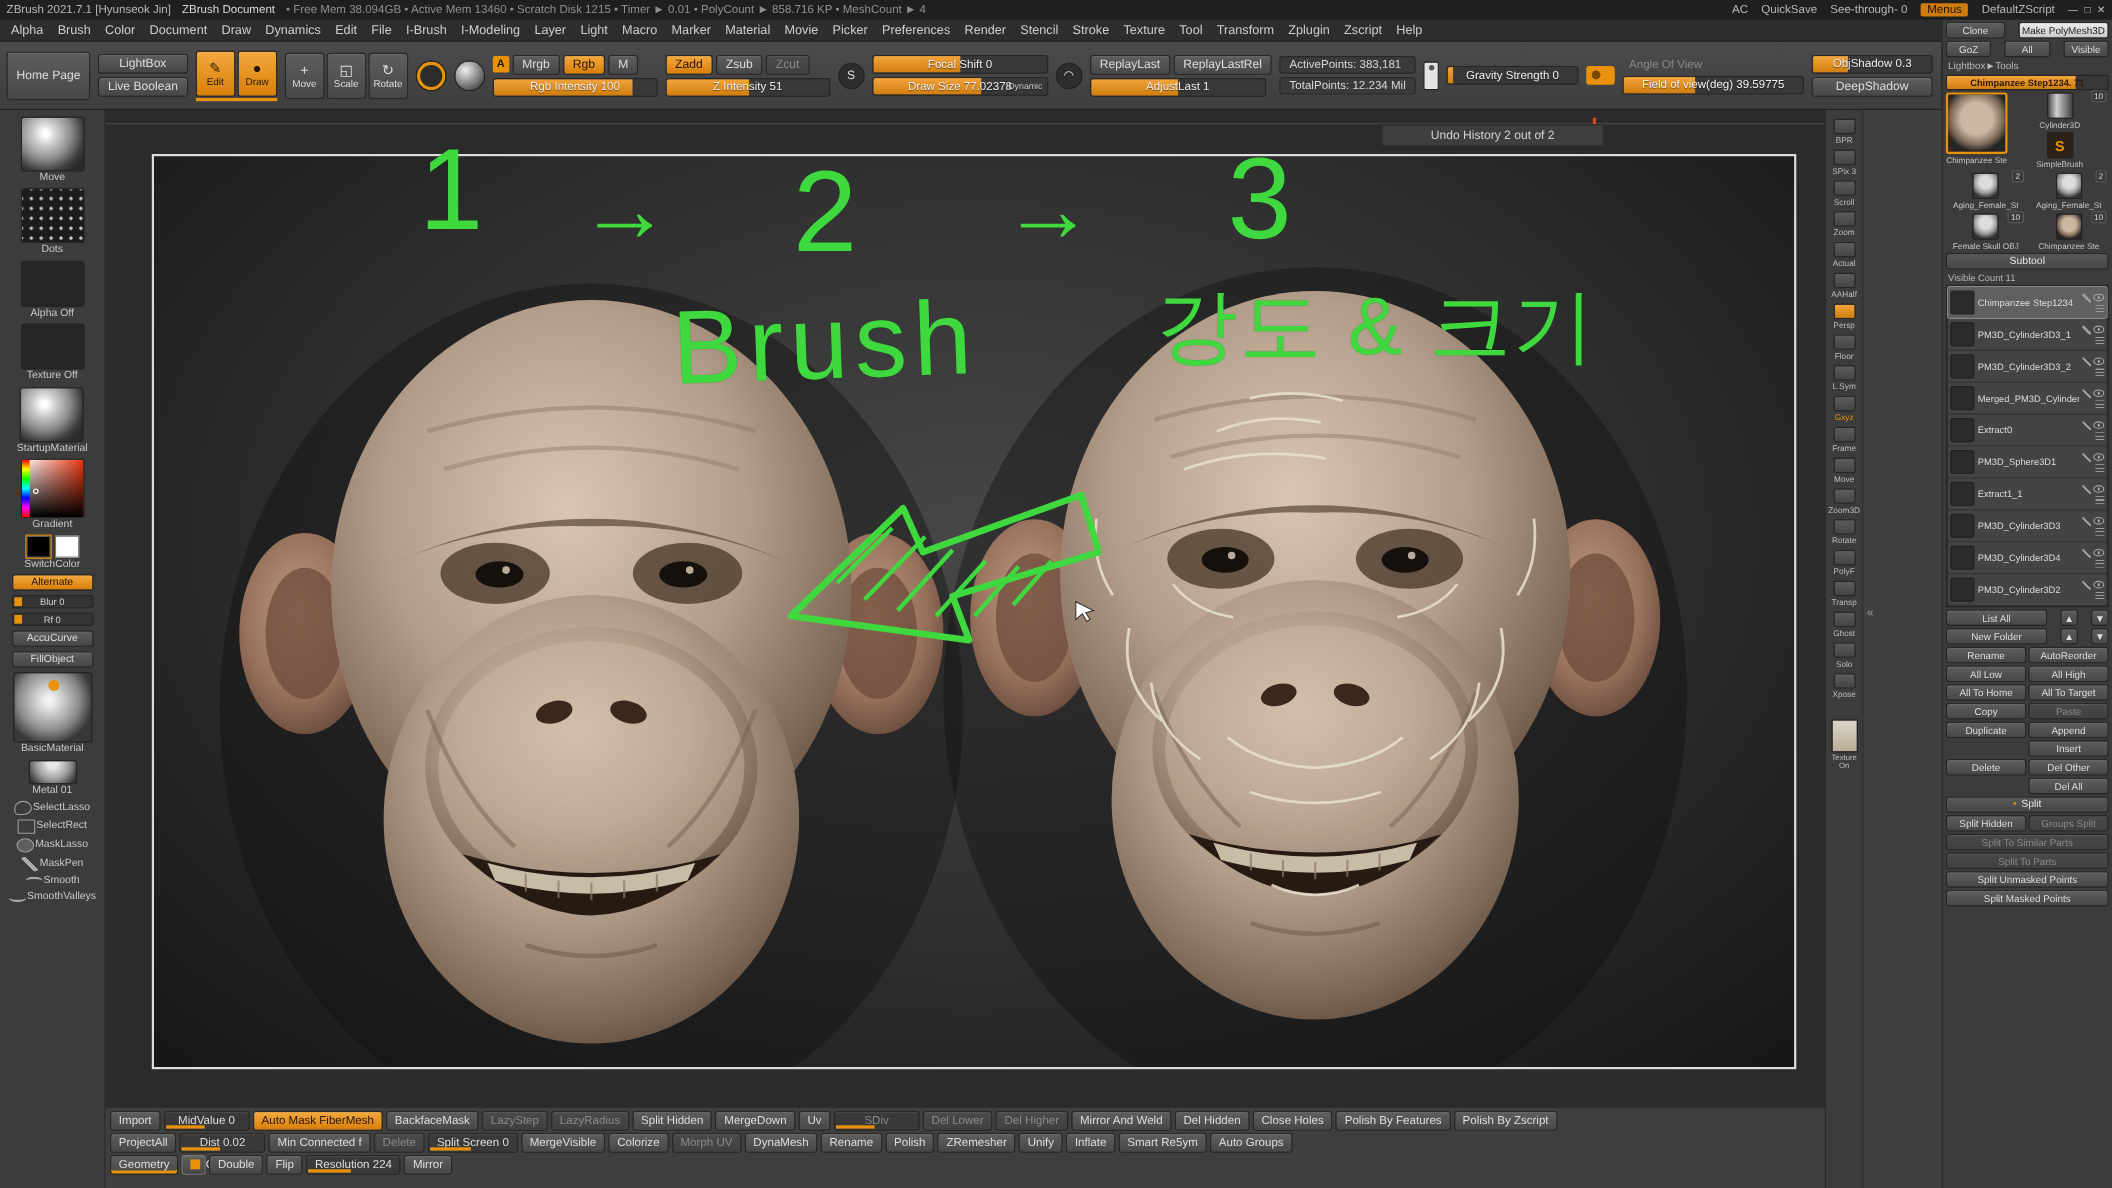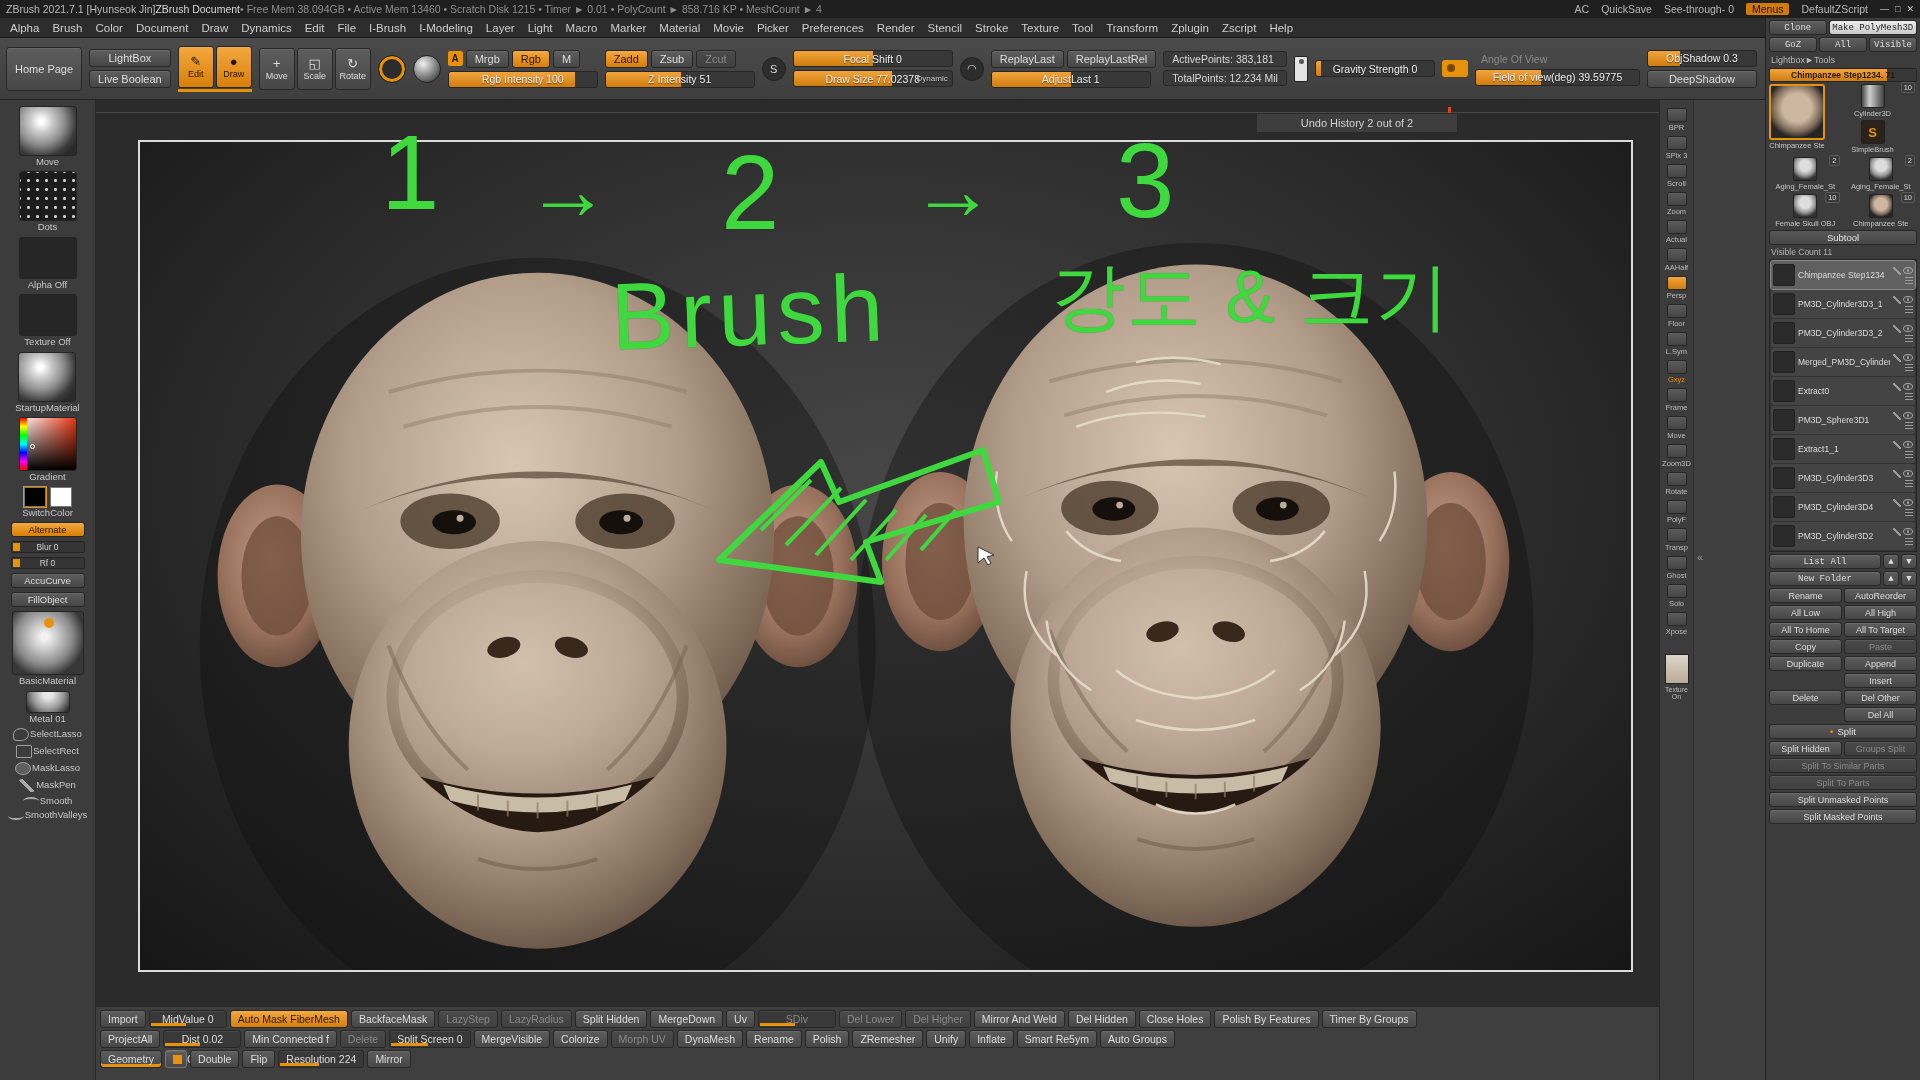--- a/index.html
+++ b/index.html
@@ -2,21 +2,21 @@
 <html><head>
 <meta charset="utf-8">
 <style>
   * { box-sizing: border-box; margin: 0; padding: 0; }
   html,body { width:1920px; height:1080px; overflow:hidden; }
   body { background:#2a2a2a; font-family:"Liberation Sans", sans-serif; color:#d4d4d4; }
 
   .app { width:1920px; height:1080px; display:flex; flex-direction:column; }
 
   
-  .titlebar { height:18px; background:#1f1f1f; display:flex; align-items:center; padding:0 6px; font-size:10.5px; color:#b8b8b8; flex:none; }
+  .titlebar { height:18px; background:#1f1f1f; display:flex; align-items:center; gap:10px; padding:0 6px; font-size:10.5px; color:#b8b8b8; flex:none; }
   .tb-doc { color:#d8d8d8; }
   .tb-stats { color:#8f8f8f; }
   .tb-right { margin-left:auto; display:flex; align-items:center; gap:12px; }
   .tb-chip { padding:0 6px; border-radius:2px; }
   .tb-chip.orange { background:#d07b10; color:#1d1206; }
   .winbtns { display:flex; gap:6px; font-size:9px; color:#c9c9c9; }
 
   .below { flex:1; display:flex; min-height:0; }
   .left-region { width:1765px; display:flex; flex-direction:column; min-width:0; }
 
@@ -121,21 +121,21 @@
   .shelf-bottom { margin-top:14px; display:flex; flex-direction:column; align-items:center; gap:2px; }
   .tex-thumb { width:24px; height:30px; background:linear-gradient(#ddd6c8,#b9ac97); border:1px solid #222; }
   .tex-label { font-size:7px; color:#bdbdbd; text-align:center; }
 
   
   .tray { width:72px; background:#404040; border-left:1px solid #2e2e2e; position:relative; flex:none; }
   .tray .collapse { position:absolute; top:46%; left:3px; font-size:11px; color:#9a9a9a; }
 
   
   .tool-panel { width:155px; background:#3c3c3c; border-left:1px solid #242424; display:flex; flex-direction:column; gap:2px; padding:2px 3px; font-size:9.5px; overflow:hidden; flex:none; }
-  .tp-row { display:flex; gap:2px;font-family:Liberation Mono, monospace; }
+  .tp-row { display:flex; gap:12px; }
   .tp-btn { flex:1; height:15px; font-size:9px; padding:0 2px; overflow:hidden; white-space:nowrap; display:flex; align-items:center; justify-content:center; }
   .tp-btn.light { background:linear-gradient(#ececec,#cbcbcb); color:#222; }
   .tp-label { font-size:9px; color:#b9b9b9; padding:1px 2px; }
   .tp-slider { position:relative; height:14px; background:#383838; border:1px solid #242424; border-radius:2px; overflow:hidden; display:flex; align-items:center; justify-content:center; font-size:8.5px; }
   .tp-slider .fill { position:absolute; left:0; top:0; bottom:0; width:80%; background:linear-gradient(#f2a43c,#d07d0e); }
   .tp-slider span { position:relative; z-index:1; color:#2a1a05; font-weight:bold; }
   .thumbs { display:flex; flex-direction:column; gap:3px; }
   .thumb-row { display:flex; gap:3px; }
   .big-thumb { width:56px; height:56px; border:2px solid #e8920c; border-radius:3px; background:radial-gradient(circle at 50% 42%, #cdb7a1 0 36%, #7c6a5a 60%, #262626 75%) #262626; }
   .cell { position:relative; display:flex; flex-direction:column; align-items:center; gap:1px; flex:1; }
@@ -531,21 +531,21 @@
                 <button class="btn b-btn">Split Hidden</button>
                 <button class="btn b-btn">MergeDown</button>
                 <button class="btn b-btn">Uv</button>
                 <button class="btn b-btn dim slider">SDiv</button>
                 <button class="btn b-btn dim">Del Lower</button>
                 <button class="btn b-btn dim">Del Higher</button>
                 <button class="btn b-btn">Mirror And Weld</button>
                 <button class="btn b-btn">Del Hidden</button>
                 <button class="btn b-btn">Close Holes</button>
                 <button class="btn b-btn">Polish By Features</button>
-                <button class="btn b-btn">Timer By Groups</button>
+                <button class="btn b-btn">Polish By Zscript</button>
               </div>
             <div class="b-row">
 
             <button class="btn b-btn">ProjectAll</button>
                 <button class="btn b-btn slider">Dist 0.02</button>
                 <button class="btn b-btn">Min Connected f</button>
                 <button class="btn b-btn dim">Delete</button>
                 <button class="btn b-btn slider">Split Screen 0</button>
                 <button class="btn b-btn">MergeVisible</button>
                 <button class="btn b-btn">Colorize</button>

